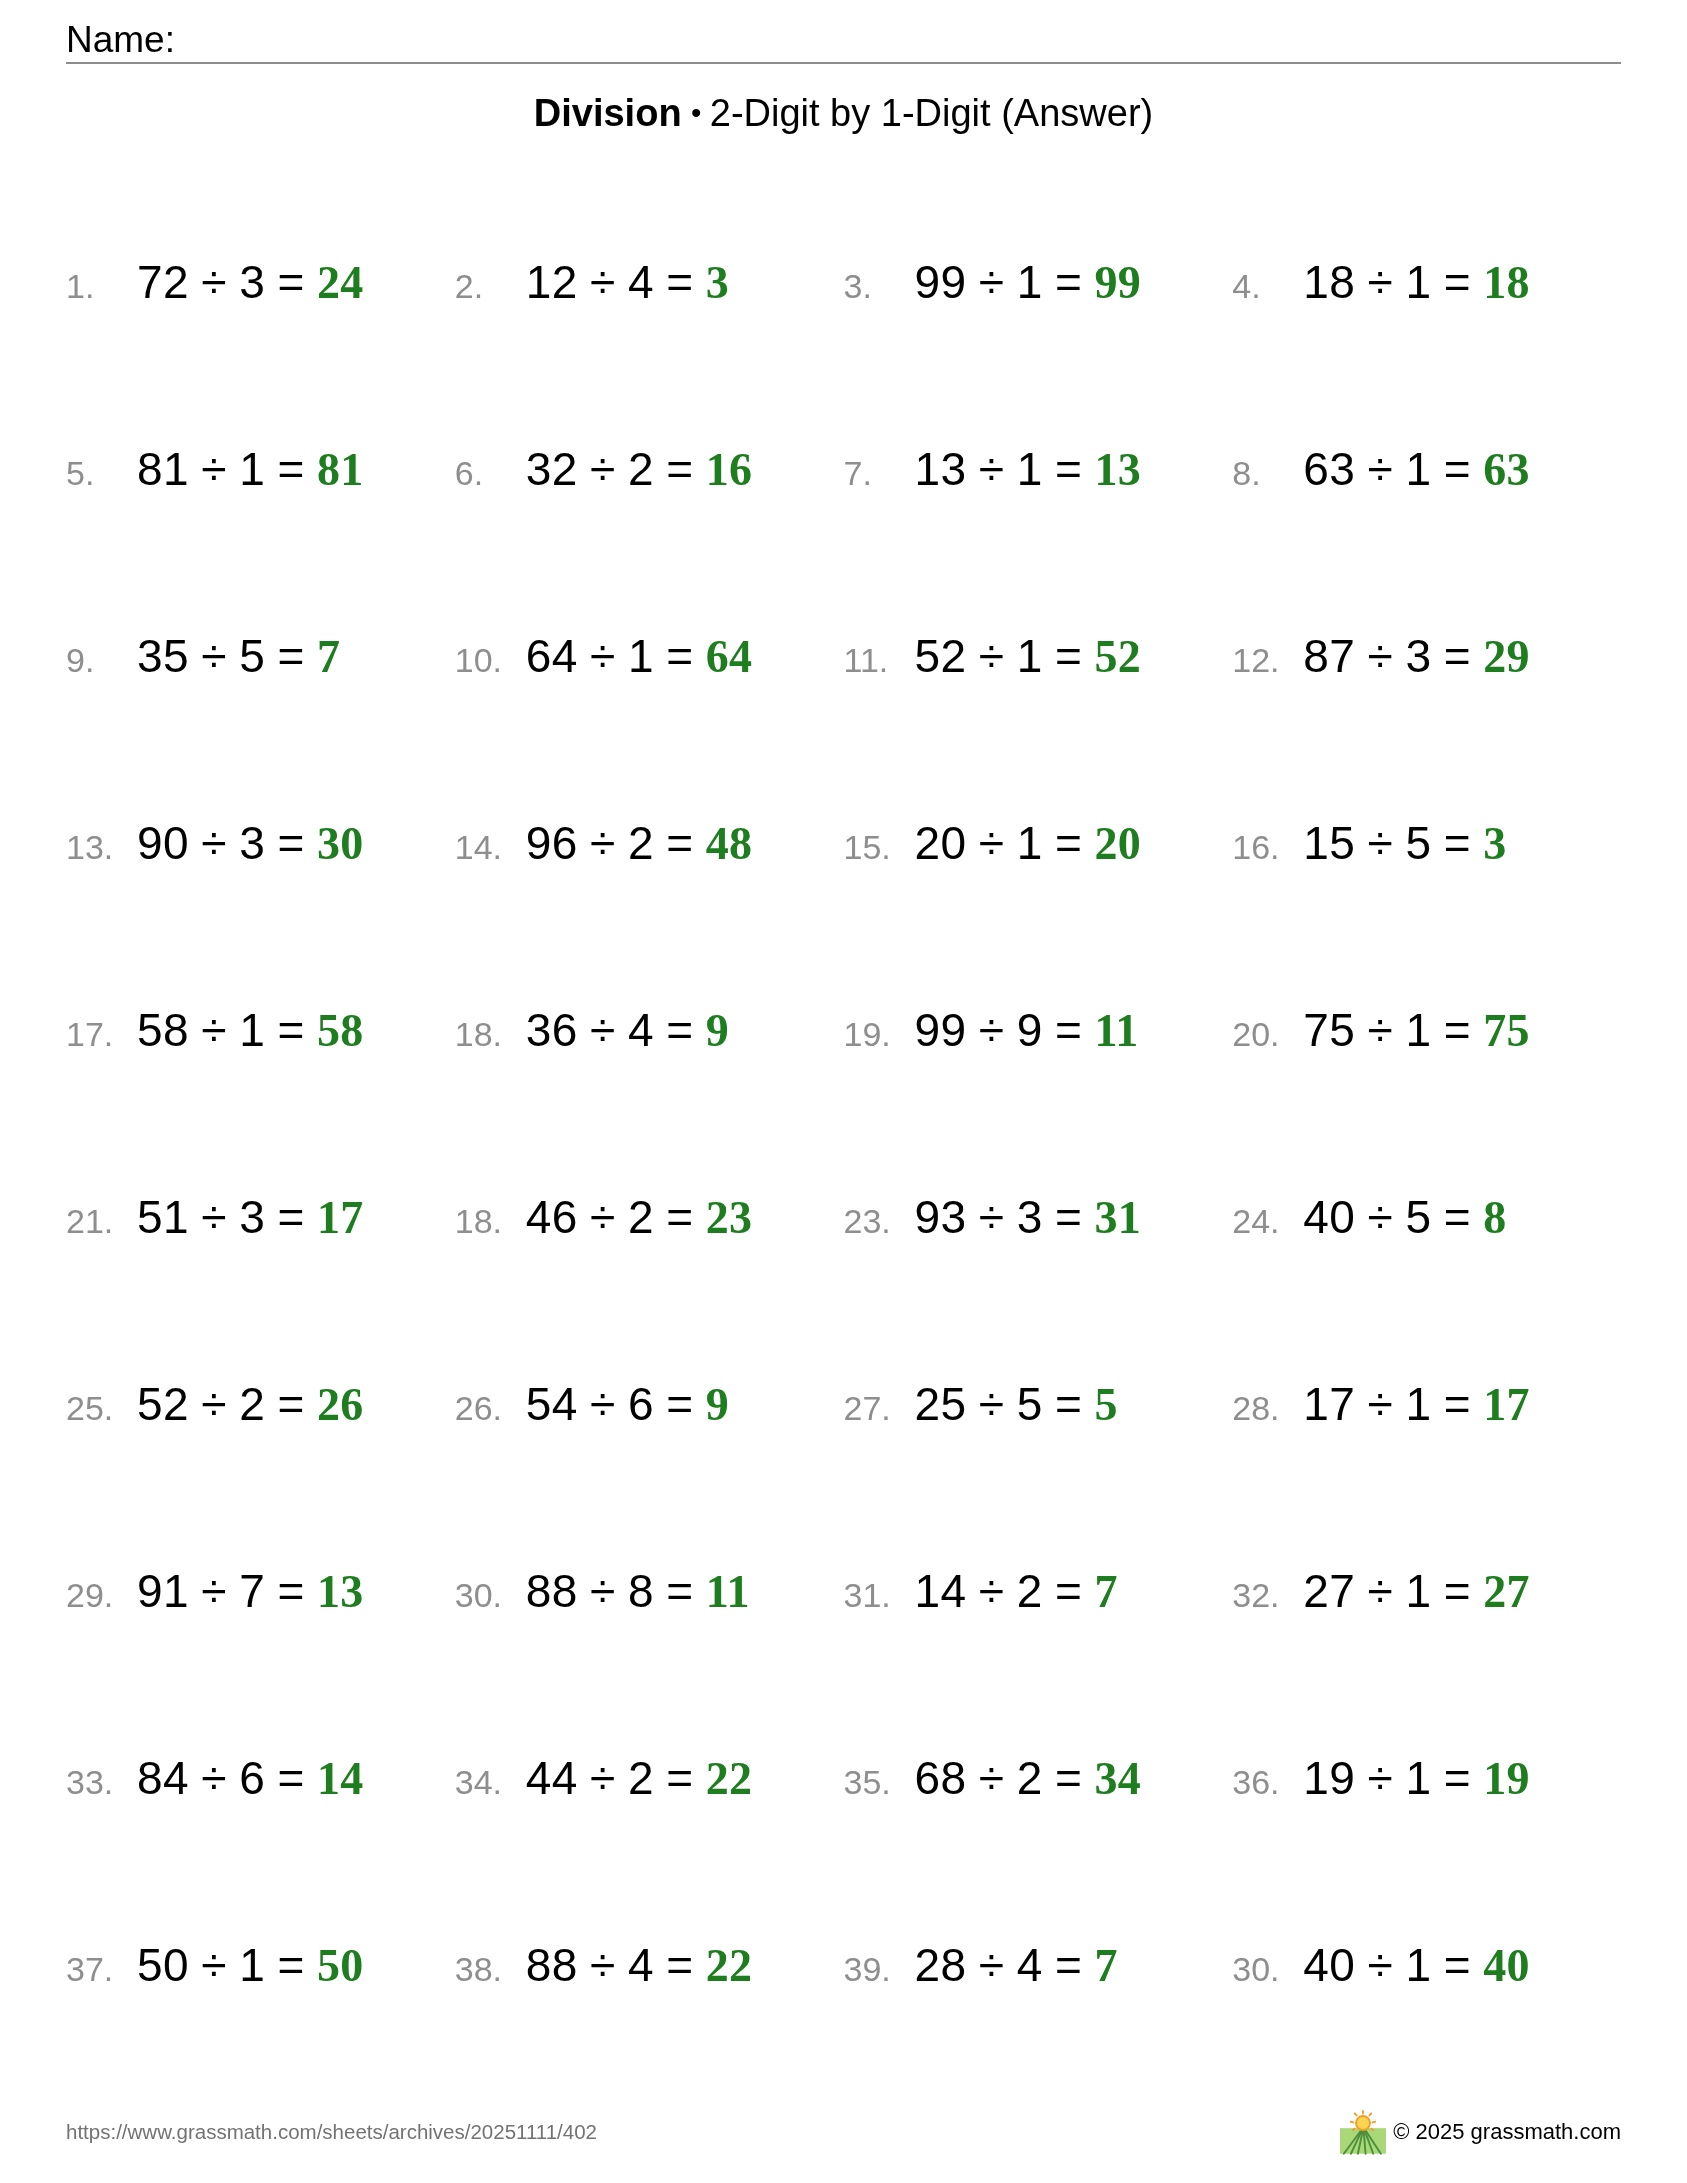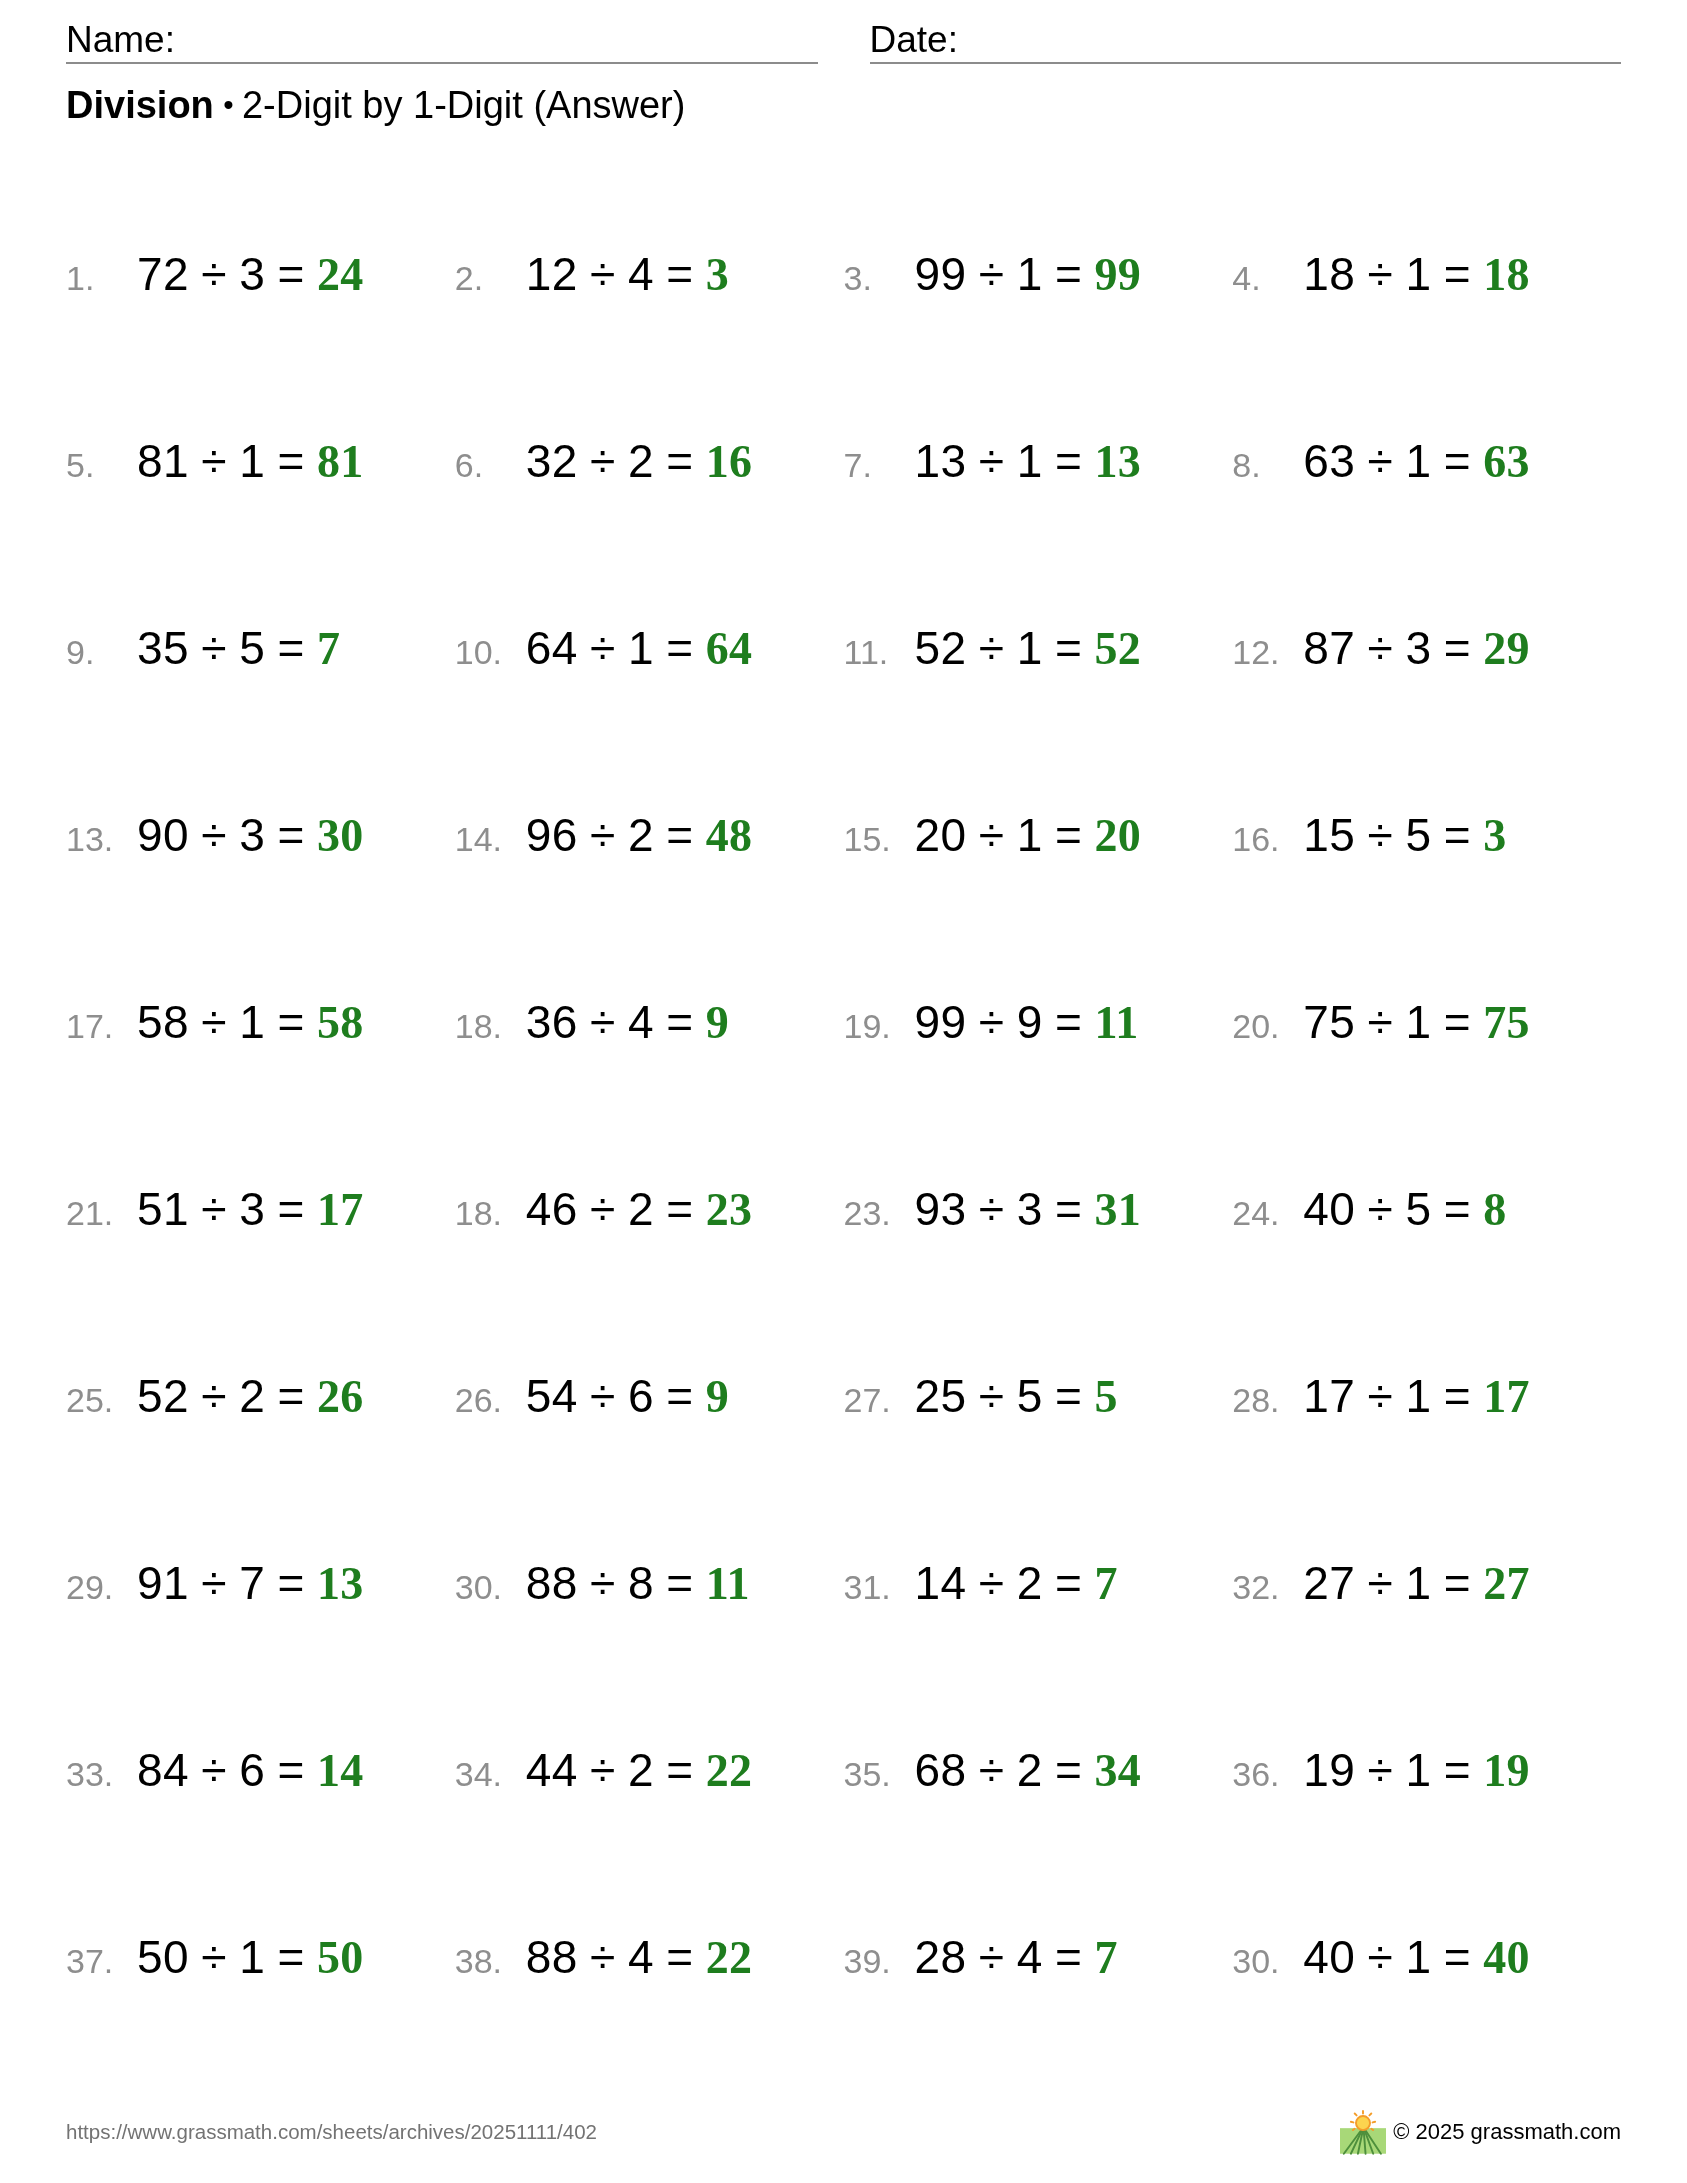--- a/index.html
+++ b/index.html
@@ -28,22 +28,22 @@
     border-bottom: 2px solid #8c8c8c;
     padding-bottom: 1px;
   }
   .field-label {
     font-size: 37px;
     color: #000;
   }
 
   
   .title {
-    margin-top: 20px;
-    text-align: left;
+    margin-top: 28px;
+    text-align: center;
     font-size: 38px;
     font-weight: normal;
   }
   .title .t-bold { font-weight: bold; }
   .title .t-sep { margin: 0 0.28em 0 0.32em; font-size: 0.78em; vertical-align: 0.08em; }
 
   
   .grid {
     margin-top: 54px;
     display: grid;
@@ -99,23 +99,20 @@
   .logo-svg { display: block; }
 </style>
 </head>
 <body>
 
 <div class="page">
 
   <div class="header-row">
     <div class="field">
       <span class="field-label">Name:</span>
-    </div>
-    <div class="field">
-      <span class="field-label">Date:</span>
     </div>
   </div>
 
   <h1 class="title"><span class="t-bold">Division</span><span class="t-sep">•</span><span class="t-sub">2-Digit by 1-Digit (Answer)</span></h1>
 
   <main class="grid">
     <div class="cell">
       <span class="num">1.</span>
       <span class="eq"><span>72</span><span class="op">÷</span><span>3</span><span class="op">=</span><span class="answer">24</span></span>
     </div>

